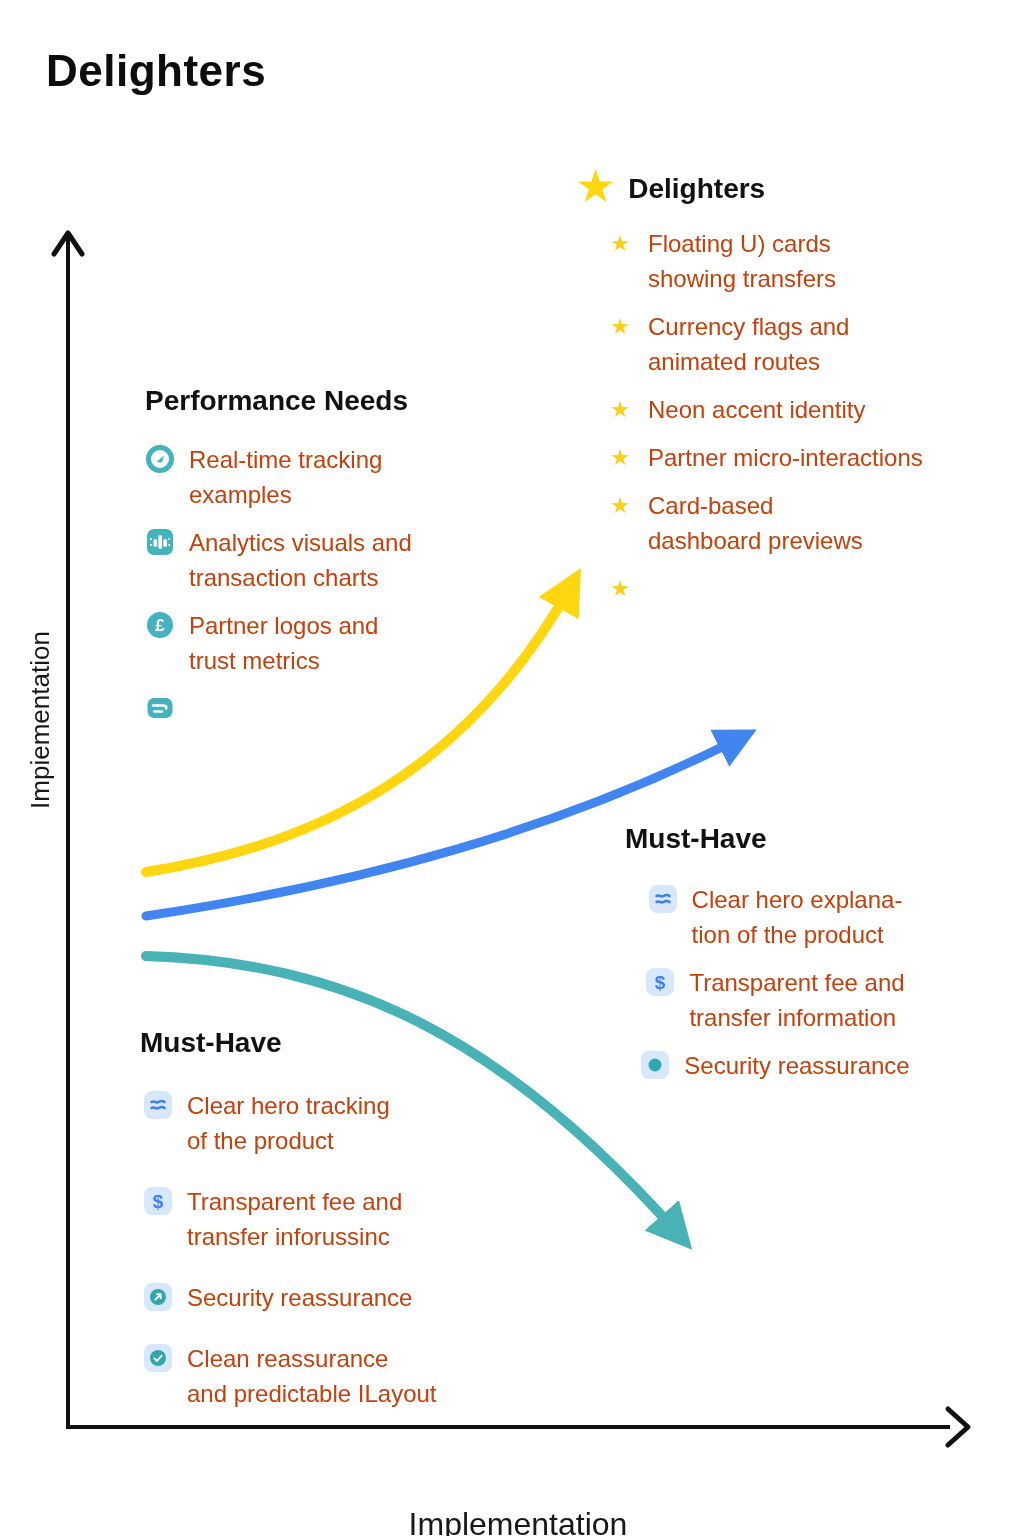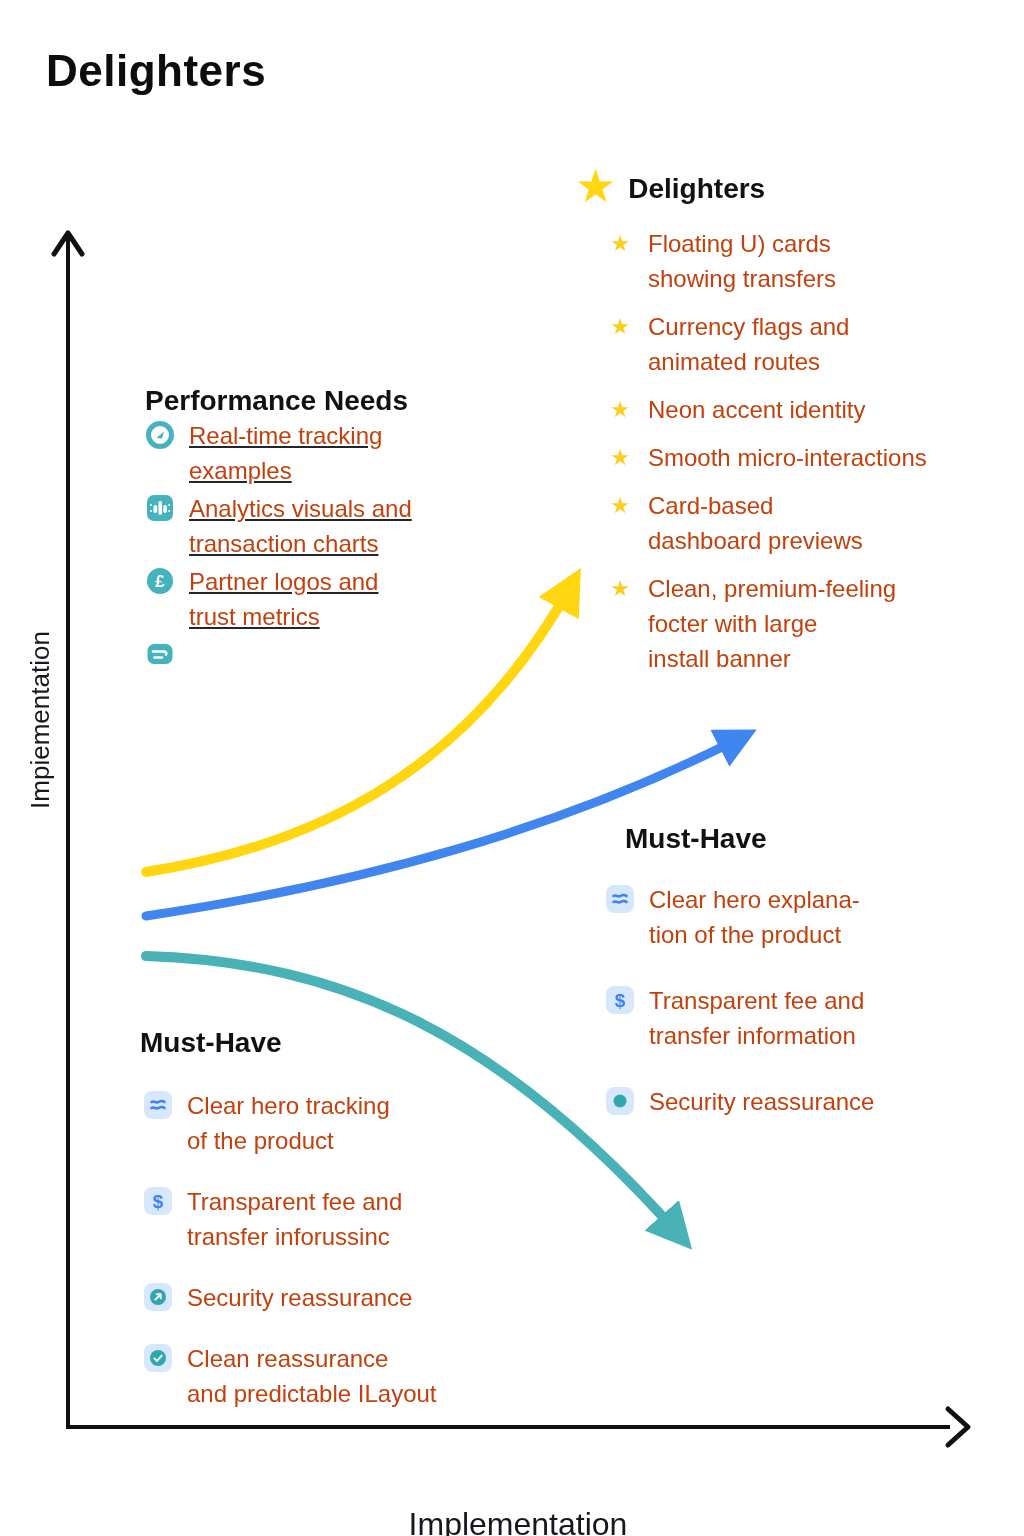--- a/index.html
+++ b/index.html
@@ -33,28 +33,28 @@
 
   
   .delighters-section { left:575px; top:166px; width:420px; }
   .delighters-section .section-header { gap:12px; margin-bottom:14px; }
   .big-star { font-size:46px; line-height:46px; color:#FFD60F; transform:translateY(-3px); }
   .delighters-section .items { padding-left:33px; gap:13px; }
   .star-bullet { font-size:22px; line-height:35px; color:#F9CF1B; width:24px; flex:0 0 24px; margin-right:16px; text-align:center; }
 
   
   .performance-section { left:143px; top:384px; width:340px; }
-  .performance-section .section-title { margin-left:2px; }
-  .performance-section .items { gap:3px;text-decoration:underline; }
+  .performance-section .section-title { margin-left:2px; margin-bottom:24px; }
+  .performance-section .items { gap:13px; }
   .performance-section .item .ico { margin-left:2px; }
 
   
   .must-right-section { left:605px; top:822px; width:340px; }
   .must-right-section .section-title { margin-left:20px; margin-bottom:26px; }
-  .must-right-section .items { gap:31px; }
+  .must-right-section .items { gap:13px;align-items:center; }
 
   
   .must-left-section { left:138px; top:1026px; width:360px; }
   .must-left-section .section-title { margin-left:2px; margin-bottom:28px; }
   .must-left-section .items { gap:26px; }
   .must-left-section .item .ico { margin-left:5px; }
 
   .ico { width:30px; height:30px; flex:0 0 30px; margin-right:14px; margin-top:2px; display:inline-block; }
 </style>
 </head>
@@ -104,32 +104,29 @@
       <span class="star-bullet">★</span>
       <span class="item-text">Currency flags and
 animated routes</span>
     </div>
     <div class="item">
       <span class="star-bullet">★</span>
       <span class="item-text">Neon accent identity</span>
     </div>
     <div class="item">
       <span class="star-bullet">★</span>
-      <span class="item-text">Smooth micro-interactions</span>
+      <span class="item-text">Partner micro-interactions</span>
     </div>
     <div class="item">
       <span class="star-bullet">★</span>
       <span class="item-text">Card-based
 dashboard previews</span>
     </div>
     <div class="item">
       <span class="star-bullet">★</span>
-      <span class="item-text">Clean, premium-feeling
-focter with large
-install banner</span>
     </div>
   </div>
 </div>
 
 <div class="abs section performance-section">
   <div class="section-title">Performance Needs</div>
   <div class="items">
     <div class="item">
       <svg class="ico" viewBox="0 0 30 30">
         <circle cx="15" cy="15" r="11.5" fill="#ffffff" stroke="#45B3BE" stroke-width="5"></circle>

